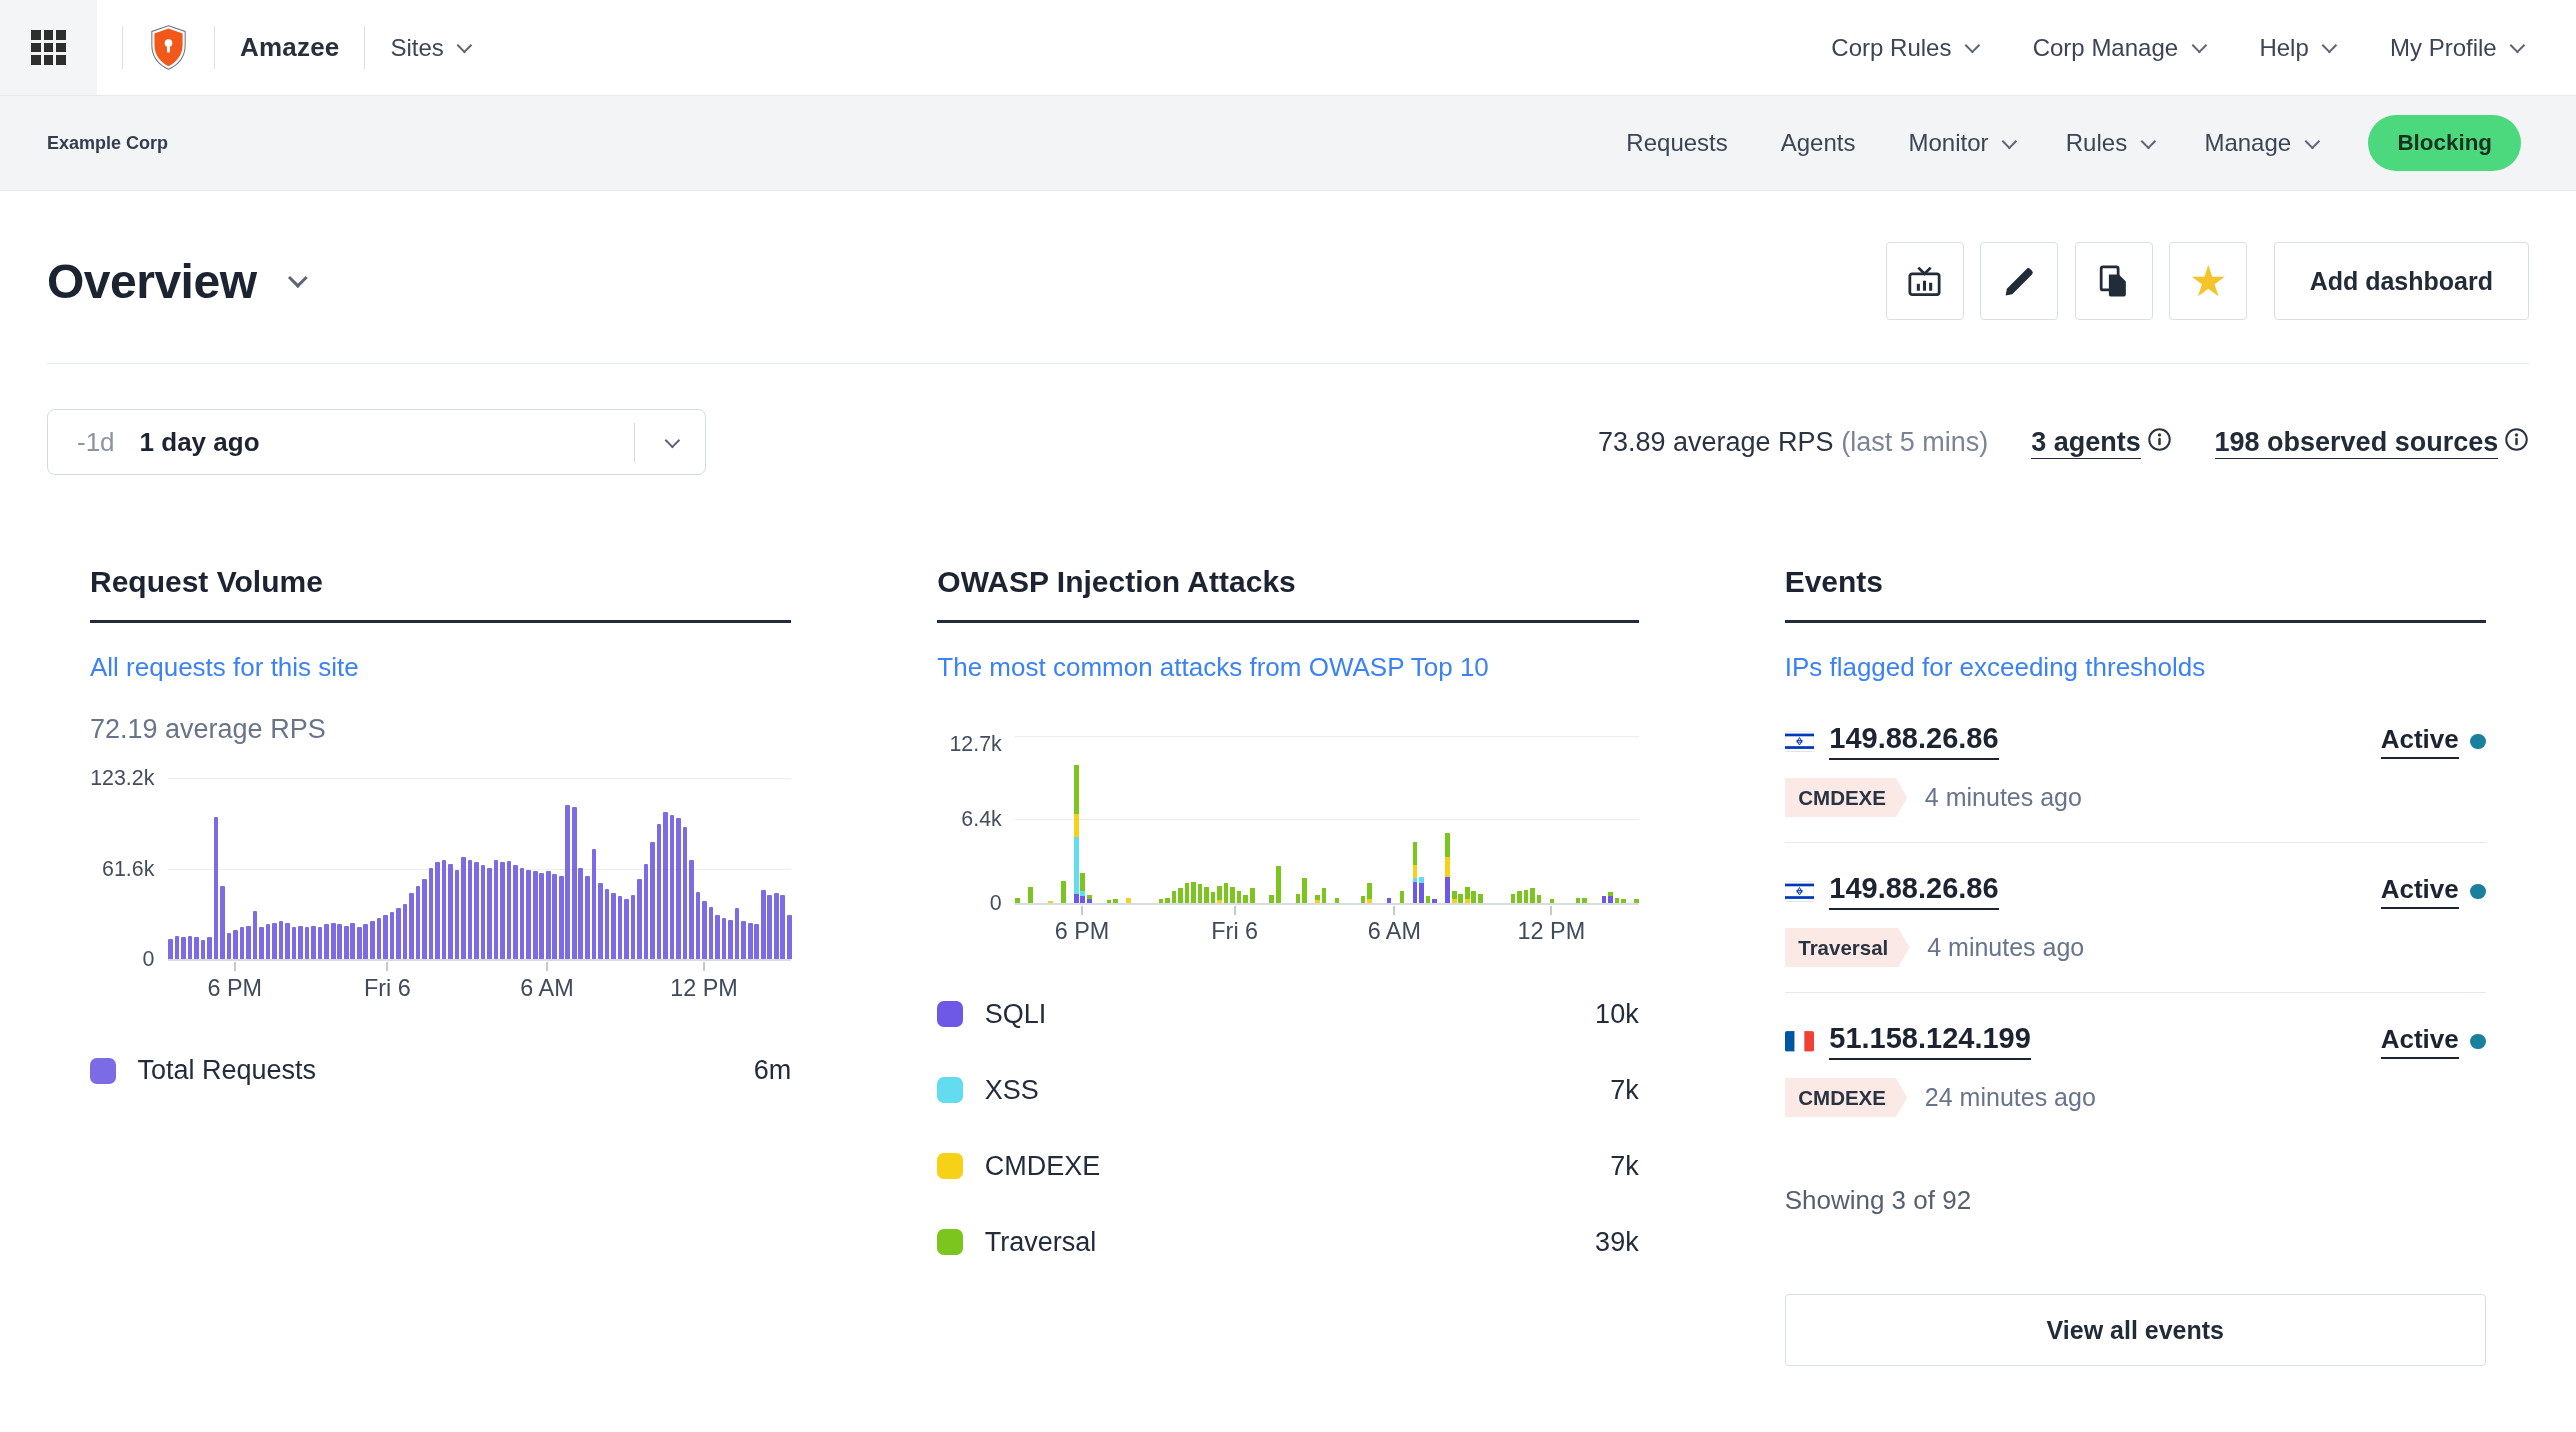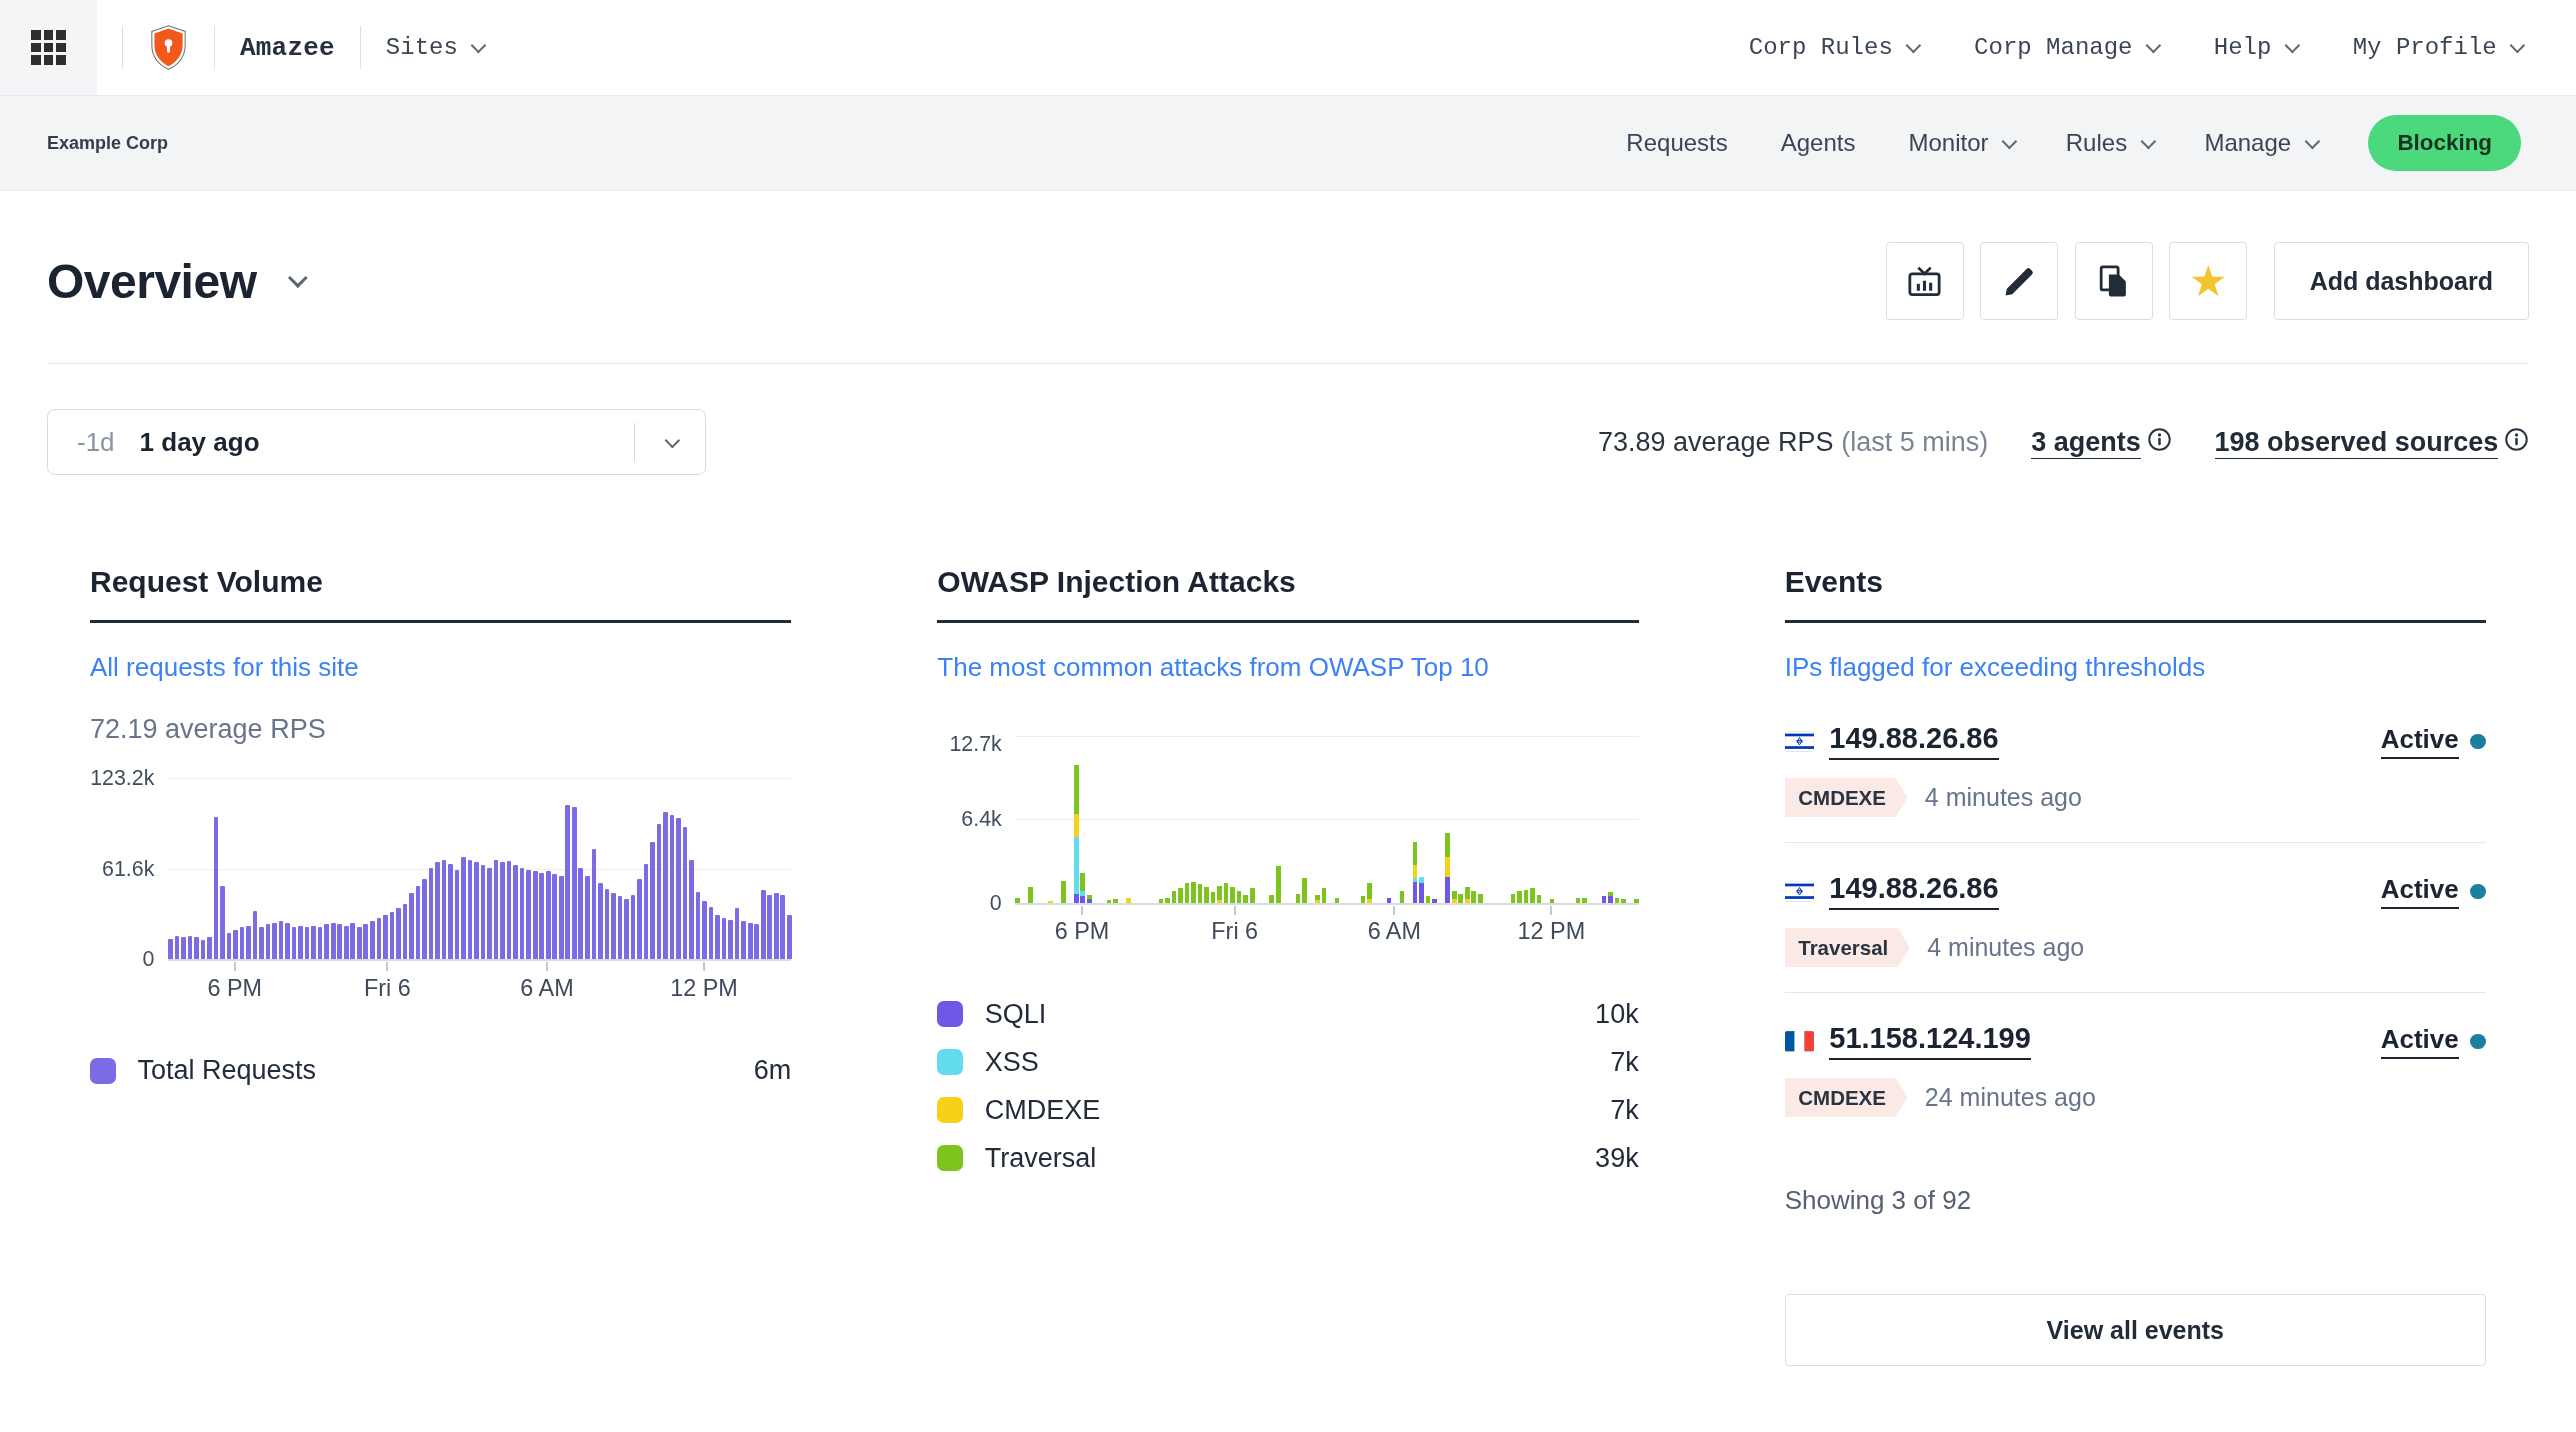--- a/index.html
+++ b/index.html
@@ -1,21 +1,21 @@
 <!DOCTYPE html>
 <html><head>
 <meta charset="utf-8">
 <style>
   * { margin:0; padding:0; box-sizing:border-box; }
   html,body { width:2576px; height:1432px; background:#fff;
     font-family:"Liberation Sans",sans-serif; color:#252e3d; overflow:hidden; }
 
   
   .topnav { height:95px; display:flex; align-items:center; justify-content:space-between;
-    background:#fff;font-family:Liberation Mono, monospace; }
+    background:#fff; }
   .topnav-left { display:flex; align-items:center; height:100%; }
   .grid-btn { width:97px; height:95px; background:#f4f5f6; border:none; cursor:pointer;
     display:flex; align-items:center; justify-content:center; }
   .grid-ico { display:grid; grid-template-columns:repeat(3,9.7px); grid-gap:2.9px; }
   .grid-ico i { width:9.7px; height:9.7px; background:#2e2e2e; display:block; }
   .vdiv { width:1px; height:43px; background:#dcdfe4; margin:0 25px; }
   .brand { font-size:26px; font-weight:700; color:#28303e; letter-spacing:0.2px; }
   .nav-item { display:flex; align-items:center; gap:13.6px; font-size:24px; color:#3c4555;
     background:none; border:none; cursor:pointer; font-family:inherit; }
   .topnav-right { display:flex; align-items:center; gap:57px; padding-right:55px; }
@@ -82,21 +82,21 @@
   .cols .col { flex:1; display:flex; flex-direction:column-reverse; }
   .cols .col div { width:100%; }
   .ticks span { position:absolute; bottom:-11.7px; width:1.9px; height:8.8px; background:#c2c8cf;
     transform:translateX(-50%); }
   .xlabels { position:relative; height:43px; }
   .xlabels span { position:absolute; top:13.6px; transform:translateX(-50%); font-size:23.4px; color:#3f4a5a;
     white-space:nowrap; }
 
   
   .legend { display:flex; flex-direction:column; }
-  .legend-row { display:flex; align-items:center; margin-top:17px; }
+  .legend-row { display:flex; align-items:center; margin-top:45px; }
   .legend-row.first { margin-top:51px; }
   .swatch { width:26px; height:26px; border-radius:6.8px; margin-right:21.4px; flex:none; }
   .legend-label { font-size:27px; color:#232c3b; }
   .legend-val { margin-left:auto; font-size:27px; color:#232c3b; }
 
   
   .btn-row { display:flex; gap:29px; margin-top:auto; }
   .panel-btn { flex:1; height:72px; background:#fff; border:1px solid #d9dee4; border-radius:3.9px;
     font-size:25px; font-weight:700; color:#222b38; cursor:pointer; font-family:inherit; }
 

